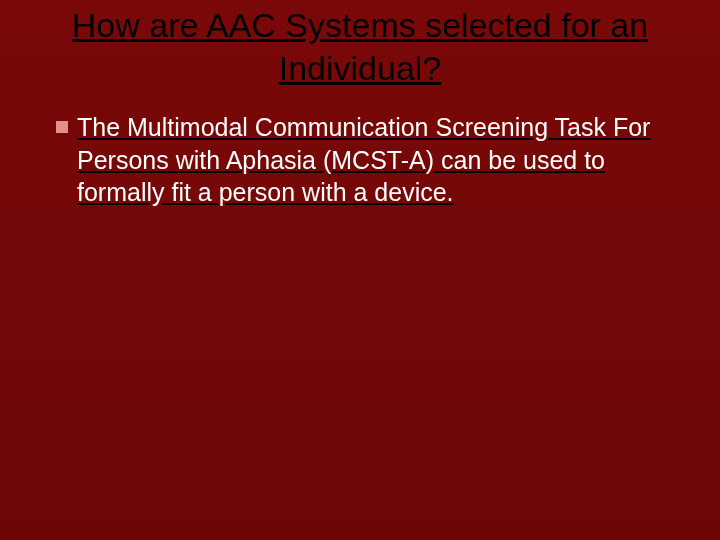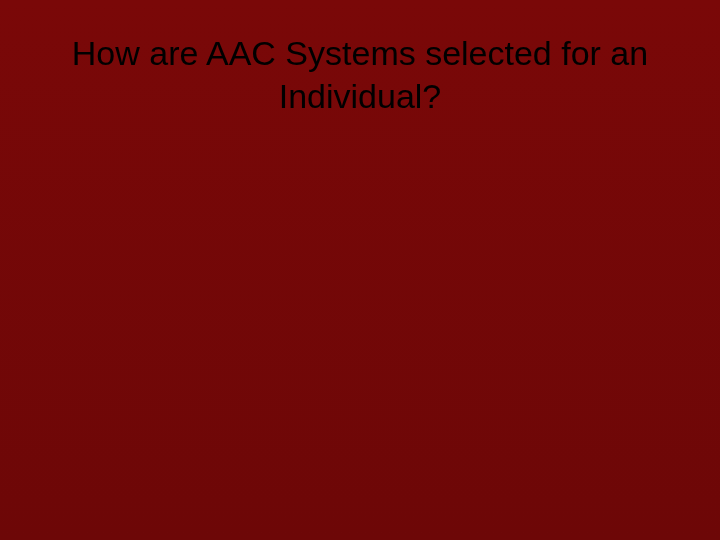--- a/index.html
+++ b/index.html
@@ -10,21 +10,22 @@
     body {
       width: 720px;
       height: 540px;
       background: linear-gradient(to bottom, #7a0808 0%, #6d0707 100%);
       font-family: Verdana, Geneva, sans-serif;
       overflow: hidden;
     }
     .slide {
       width: 100%;
       height: 100%;
-      padding: 32px 50px 30px 50px;
+      padding: 4px 50px 30px 50px;
+      text-decoration: underline;
     }
     .title {
       color: #000000;
       font-size: 34px;
       font-weight: normal;
       text-align: center;
       line-height: 1.25;
       margin-bottom: 22px;
       padding: 0 10px;
     }
@@ -46,13 +47,17 @@
       font-size: 25px;
       line-height: 1.3;
       font-weight: normal;
     }
   </style>
 </head>
 <body>
 
 <div class="slide">
   <h1 class="title">How are AAC Systems selected for an Individual?</h1>
+  <div class="bullet-container">
+    <div class="bullet"></div>
+    <div class="body-text">The Multimodal Communication Screening Task For Persons with Aphasia (MCST-A) can be used to formally fit a person with a device.</div>
+  </div>
 </div>
 
 </body></html>

